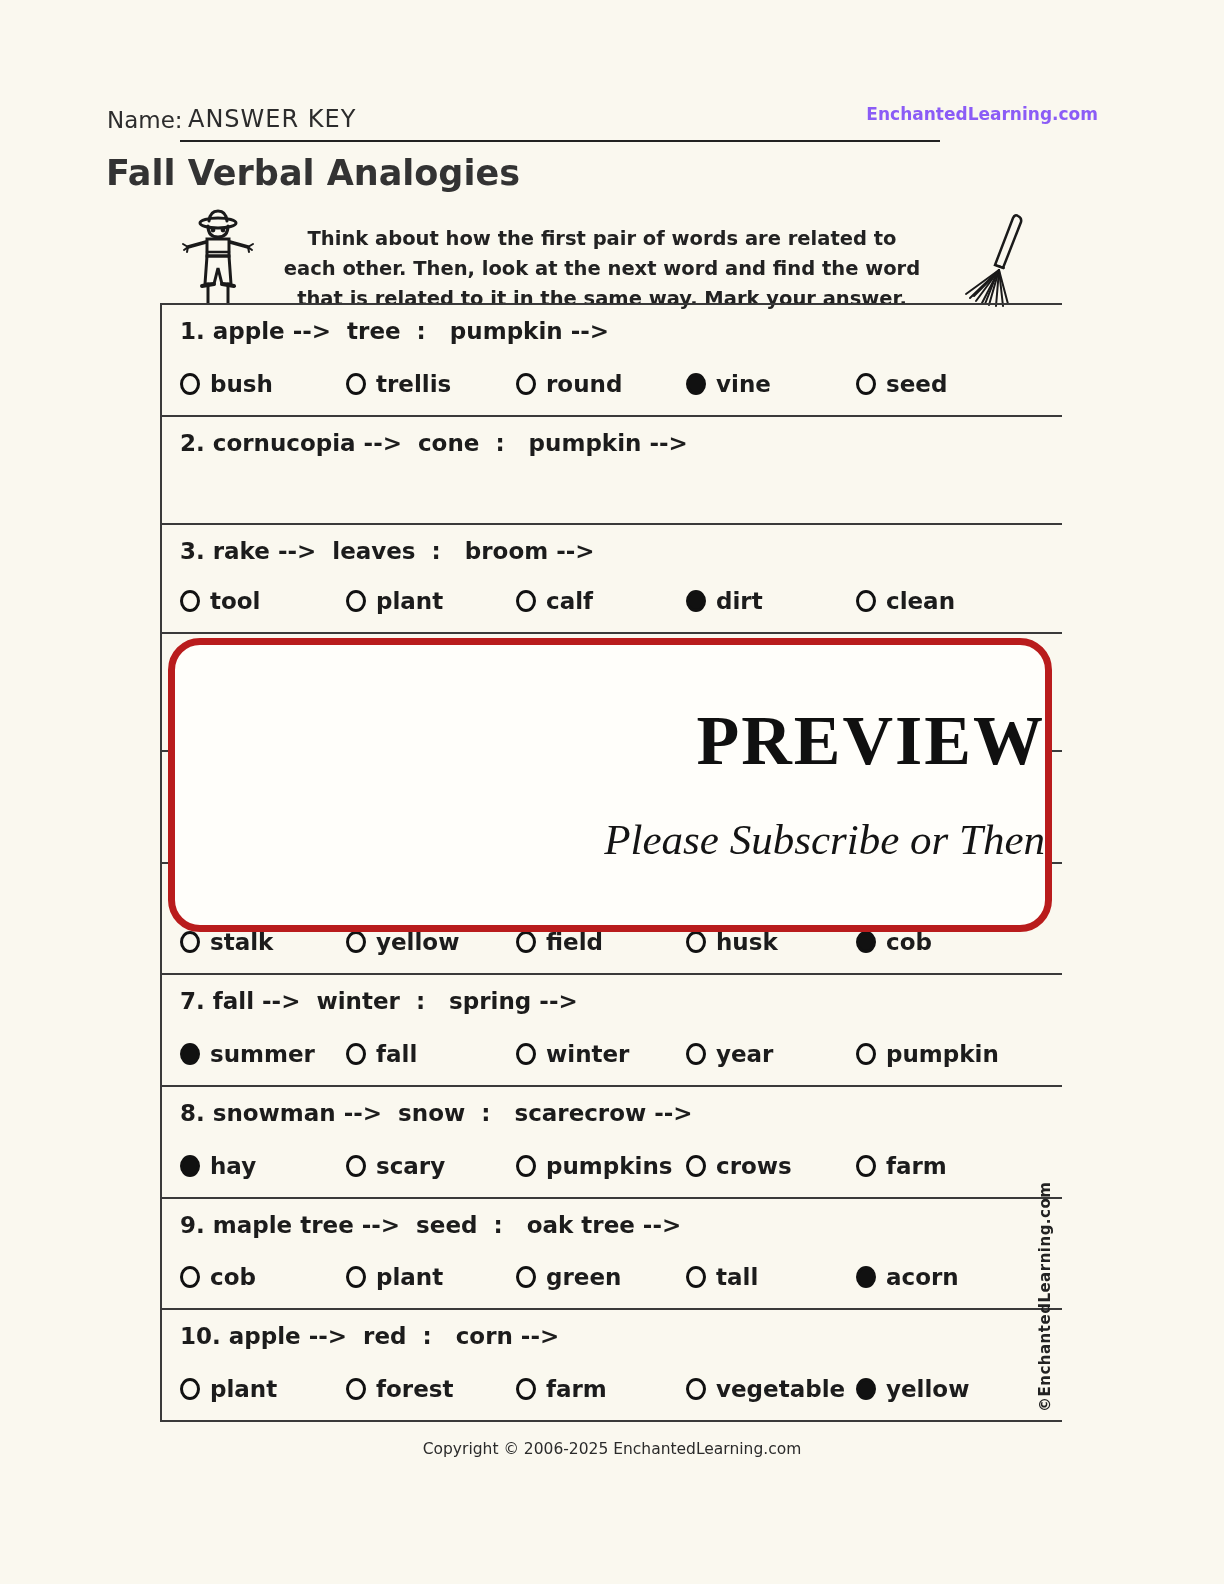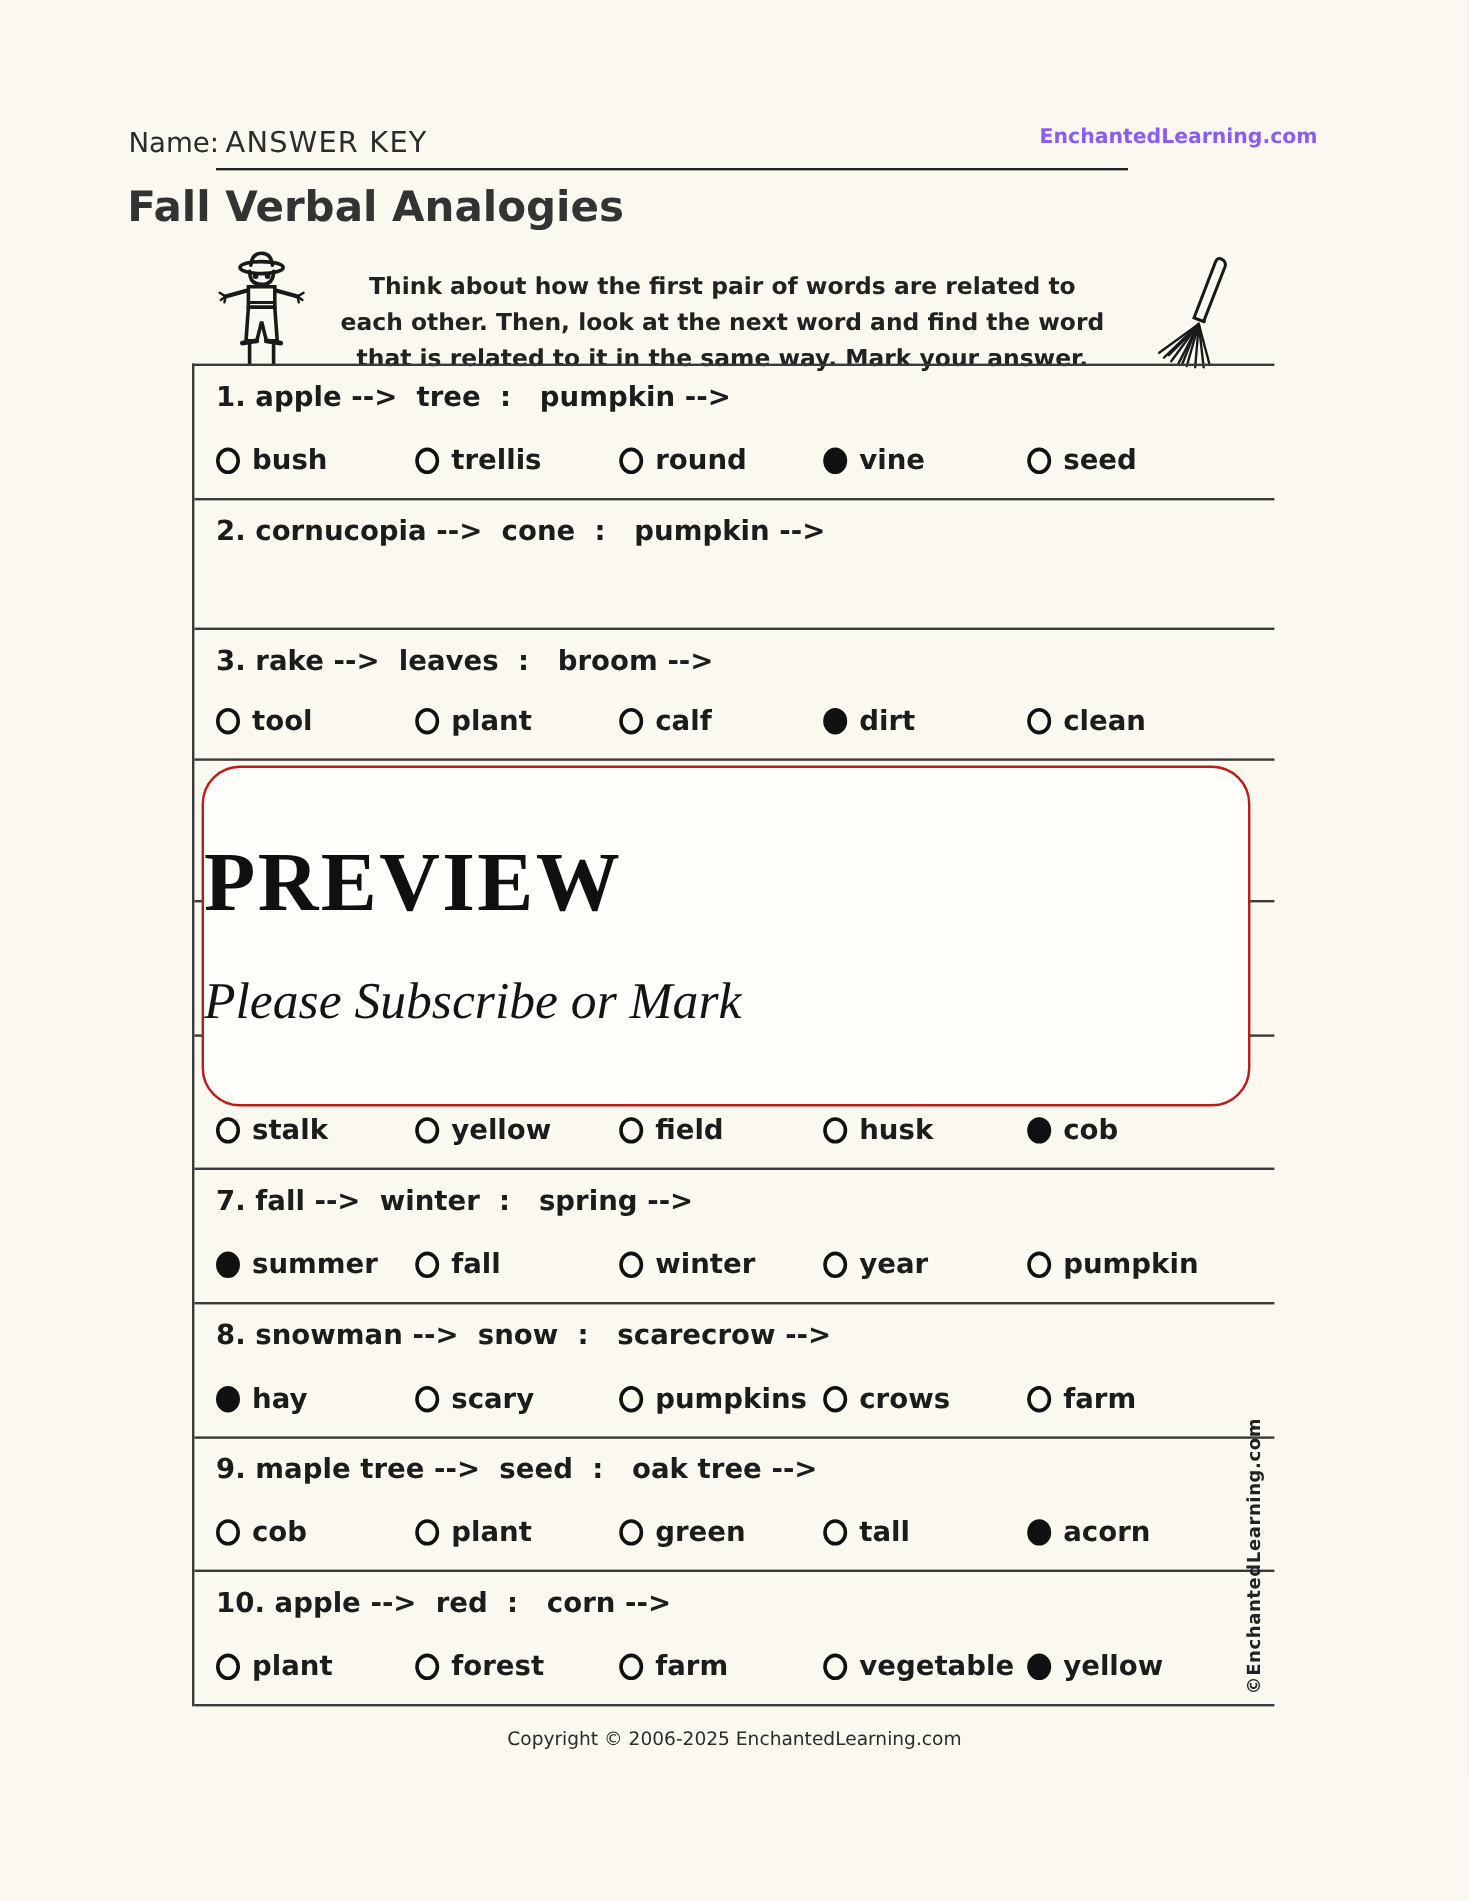--- a/index.html
+++ b/index.html
@@ -59,22 +59,22 @@
   .q-option{display:flex;align-items:center;font-size:23px;font-weight:bold;color:#1c1c1c;}
   .radio{
     display:inline-block;width:14px;height:16px;flex:0 0 14px;
     border:3px solid #111;border-radius:50%;margin-right:10px;background:transparent;
   }
   .radio.filled{background:#111;border-color:#111;}
 
   
   .preview-box{
     position:absolute;left:168px;top:638px;width:870px;height:280px;
-    background:#fffefa;border:2px solid #b91c1c;border-radius:32px;
-    z-index:6;display:flex;flex-direction:column;align-items:flex-start;justify-content:center;
+    background:#fffefa;border:7px solid #b91c1c;border-radius:32px;
+    z-index:6;display:flex;flex-direction:column;align-items:flex-end;justify-content:center;
   }
   .preview-title{
     font-family:"Liberation Serif", serif;font-size:70px;font-weight:bold;
     letter-spacing:2px;color:#101010;margin-top:-6px;
   }
   .preview-sub{
     font-family:"Liberation Serif", serif;font-style:italic;font-size:43px;
     color:#141414;margin-top:34px;
   }
 
@@ -333,20 +333,20 @@
           <div class="q-option">
             <span class="radio filled"></span>
             <span>yellow</span>
           </div>
         </div>
       </div>
     </div>
 
   <div class="preview-box">
     <div class="preview-title">PREVIEW</div>
-    <div class="preview-sub">Please Subscribe or Mark</div>
+    <div class="preview-sub">Please Subscribe or Then</div>
   </div>
 
   <div class="side-credit">©EnchantedLearning.com</div>
 
   <div class="footer">Copyright © 2006-2025 EnchantedLearning.com</div>
 
 </div>
 
 </body></html>

